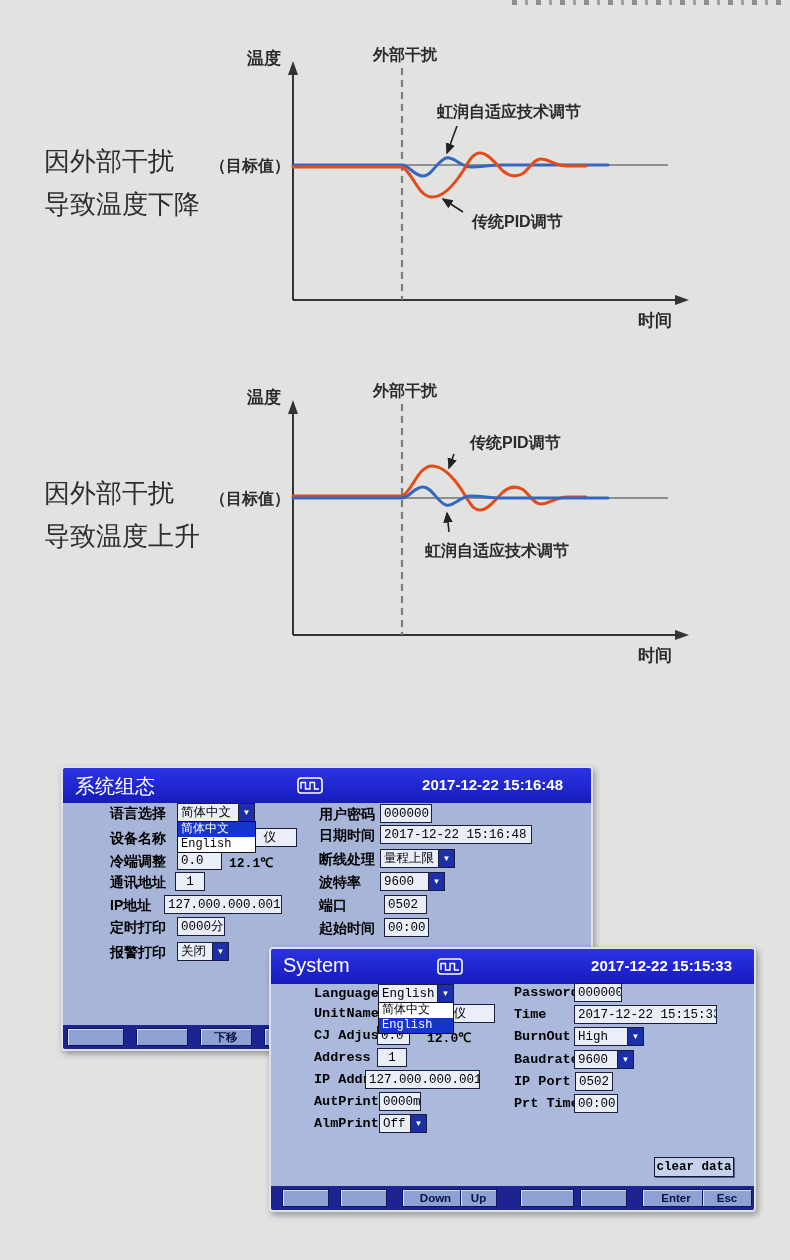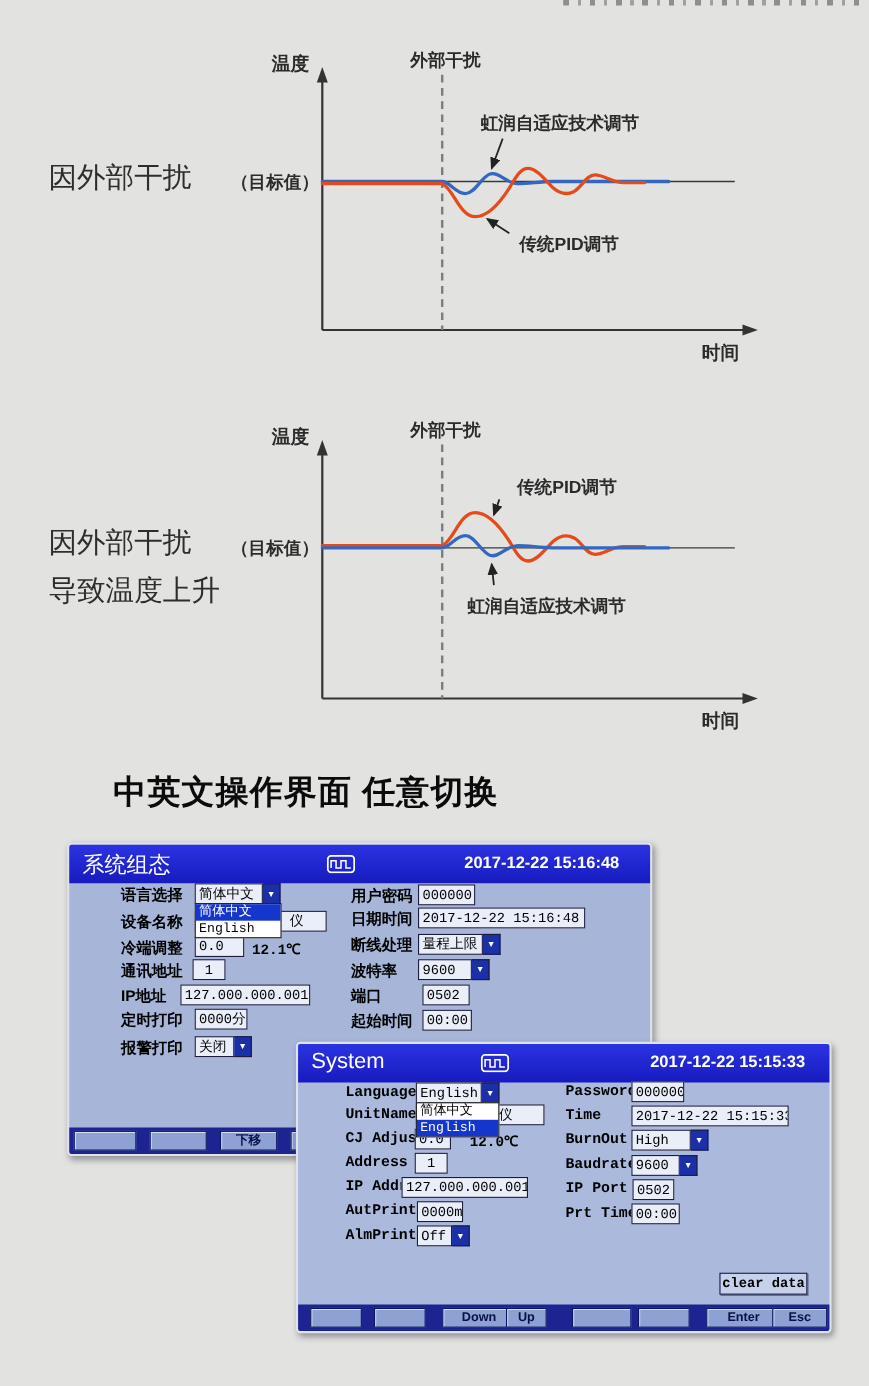--- a/index.html
+++ b/index.html
@@ -54,20 +54,21 @@
   .an-lbl{font-size:16px;font-weight:bold;fill:#2b2b2b;}
 </style>
 </head>
 <body>
 
 <div class="canvas">
   <div class="top-frag"></div>
 
   <div class="side-label" style="top:140px">
     <div>因外部干扰</div>
+    <div>导致温度下降</div>
   </div>
   <svg class="diag" style="top:30px" viewBox="0 0 500 310">
     <defs>
       <marker id="ah1" markerWidth="8" markerHeight="8" refX="6" refY="3" orient="auto">
         <path d="M0,0 L7,3 L0,6 Z" fill="#222"></path>
       </marker>
     </defs>
     <line x1="93" y1="270" x2="93" y2="44" stroke="#333" stroke-width="2"></line>
     <polygon points="93,31 88,45 98,45" fill="#333"></polygon>
     <line x1="93" y1="270" x2="477" y2="270" stroke="#333" stroke-width="2"></line>
@@ -107,21 +108,20 @@
     <line x1="93" y1="128" x2="468" y2="128" stroke="#3a3a3a" stroke-width="1.2"></line>
     <text x="90" y="134" text-anchor="end" class="an-lbl">（目标值）</text>
     <path d="M93,126 H202 C212,122 218,96 232,96 C245,96 256,111 263,122 C269,132 273,140 280,140 C288,140 296,129 303,122 C310,116 316,116 322,119 C329,123 333,134 341,134 C349,134 356,127 367,127 H386" fill="none" stroke="#e64a19" stroke-width="3" stroke-linecap="round"></path>
     <path d="M93,128 H202 C209,128 214,117 223,117 C232,117 237,132 246,135 C254,137 260,126 271,126 C282,126 290,128 302,128 H408" fill="none" stroke="#3468c0" stroke-width="3" stroke-linecap="round"></path>
     <text x="270" y="78" class="an-lbl">传统PID调节</text>
     <line x1="254" y1="84" x2="249" y2="98" stroke="#222" stroke-width="1.6" marker-end="url(#ah2)"></line>
     <text x="225" y="186" class="an-lbl">虹润自适应技术调节</text>
     <line x1="249" y1="162" x2="247" y2="143" stroke="#222" stroke-width="1.6" marker-end="url(#ah2)"></line>
   </svg>
 
-  <div class="heading">中英文操作界面 任意切换</div>
 
   <section class="screen cn">
     <div class="scr-head">
       <span class="scr-title">系统组态</span>
       <svg class="wave-icon" style="left:234px" width="26" height="17" viewBox="0 0 26 17">
         <rect x="1" y="1" width="24" height="15" rx="3" fill="none" stroke="#fff" stroke-width="1.6"></rect>
         <path d="M4,12 V5.5 H8.5 V12 H13 V5.5 H17.5 V12 H22" fill="none" stroke="#fff" stroke-width="1.4"></path>
       </svg>
       <span class="scr-dt" style="right:28px">2017-12-22 15:16:48</span>
     </div>

